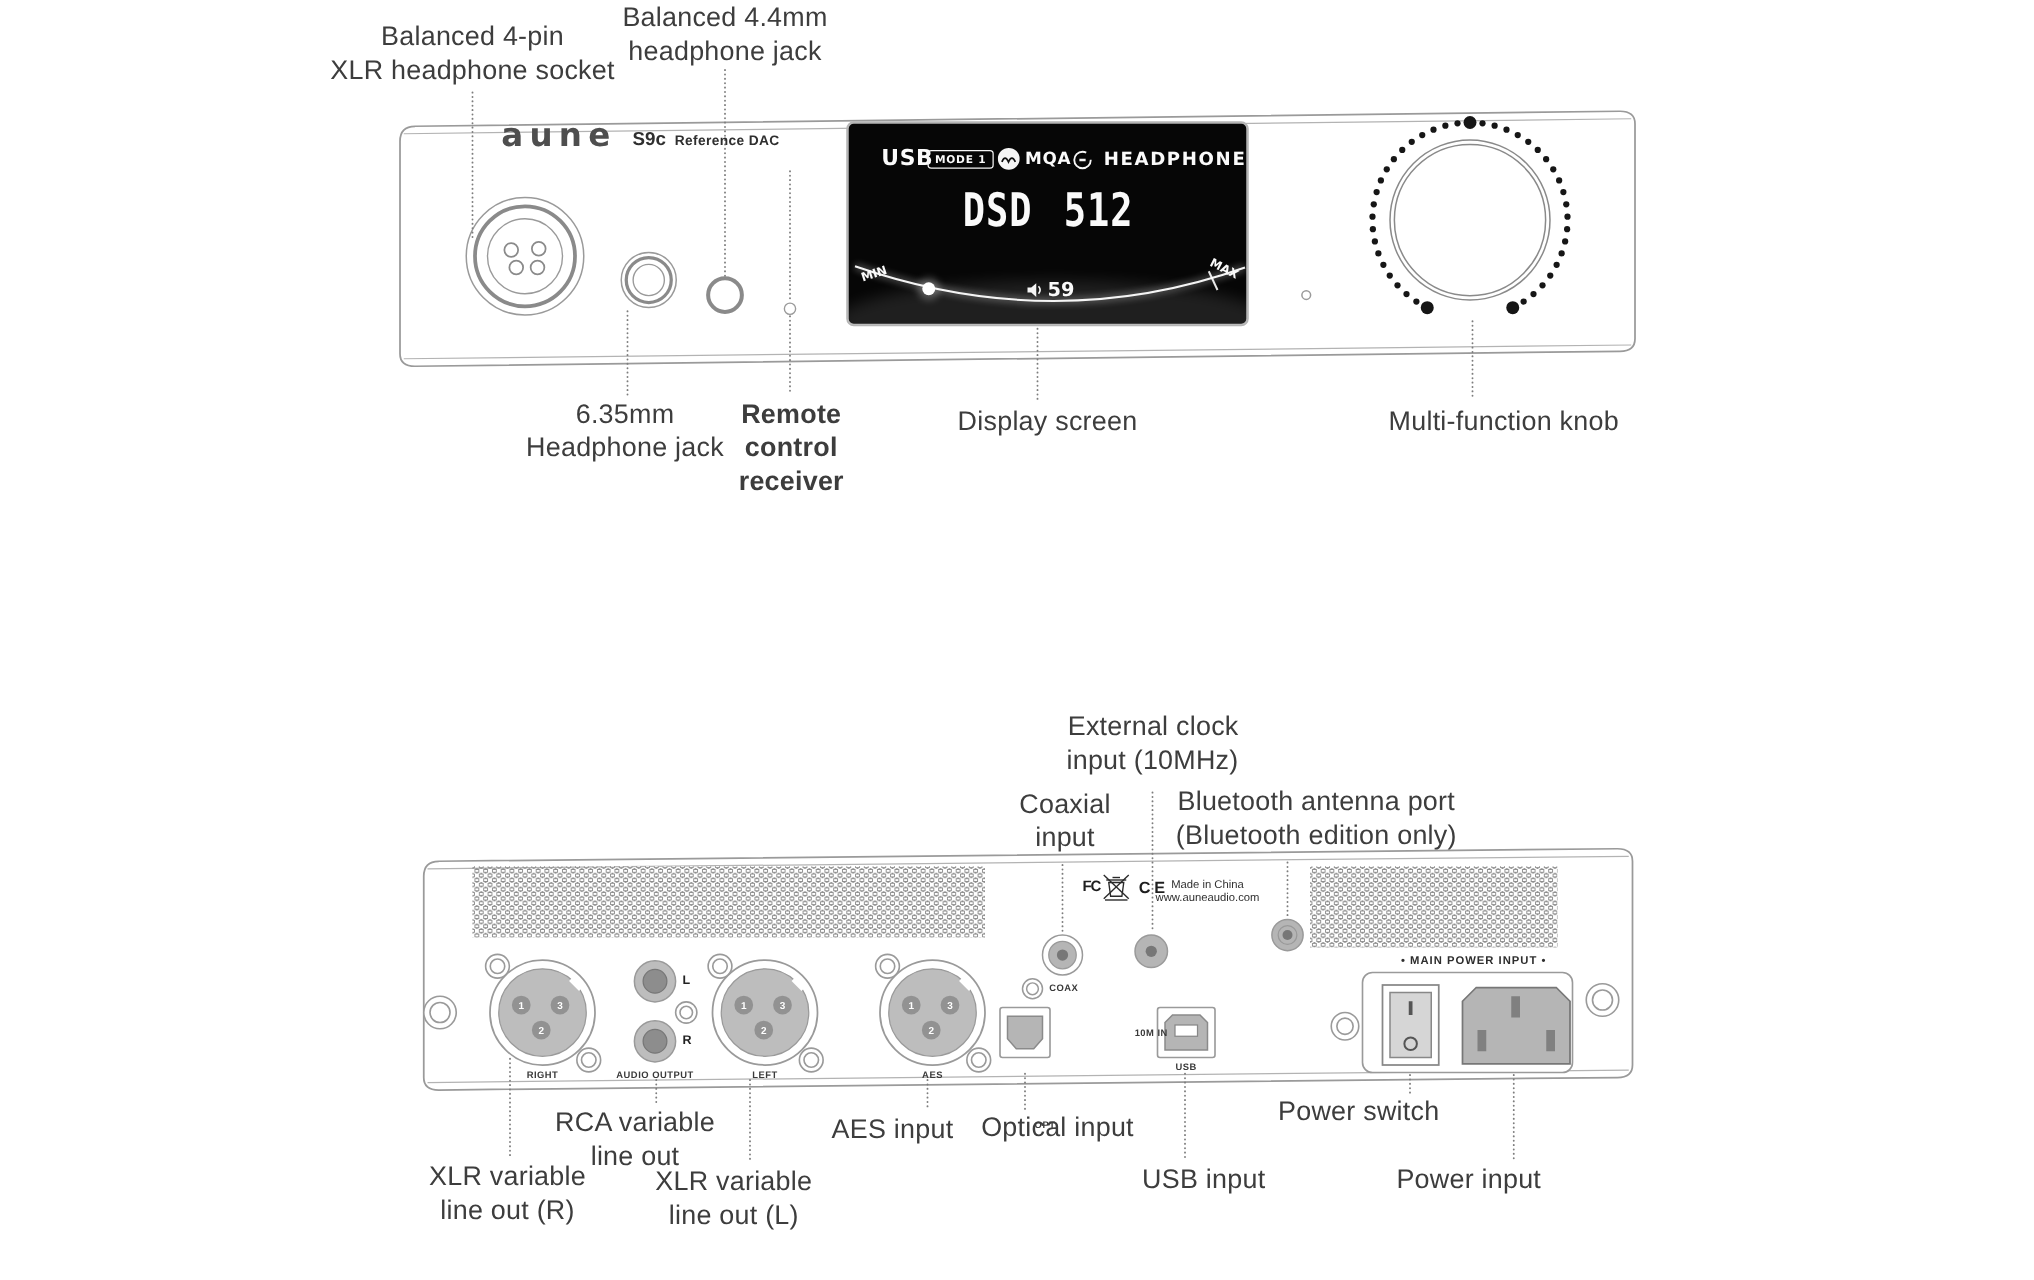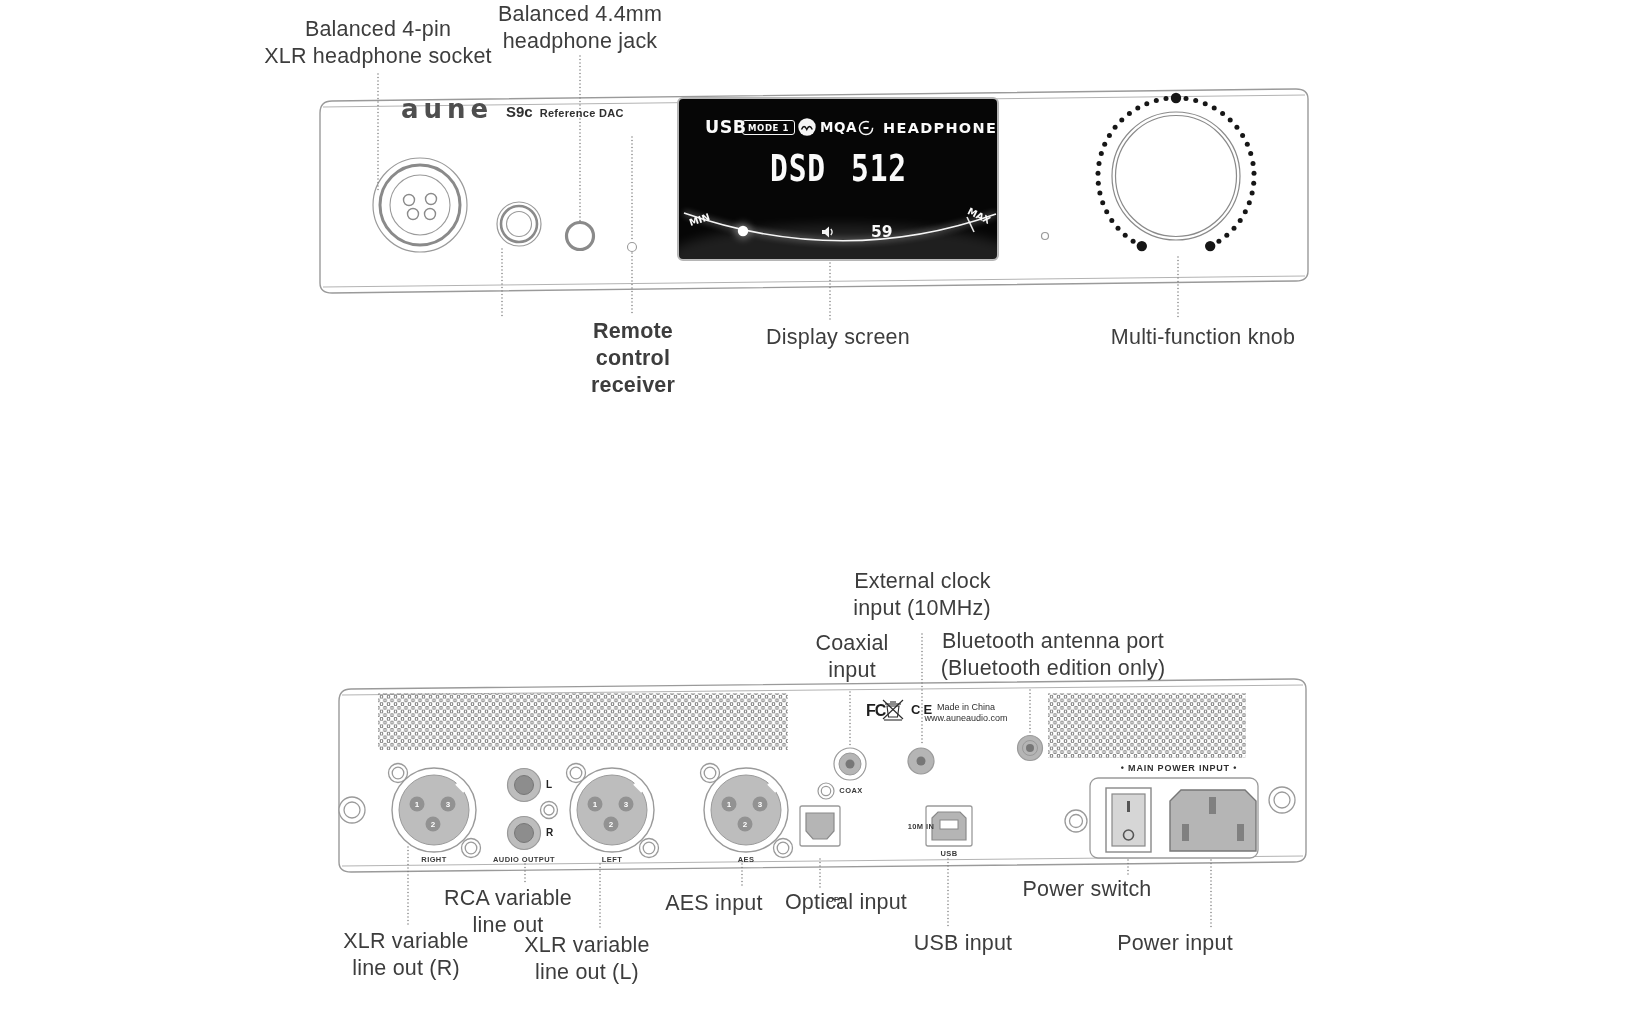--- a/index.html
+++ b/index.html
@@ -25,30 +25,30 @@
   #disp .src{position:absolute;left:27px;top:20px;font-size:17.5px;font-weight:700;letter-spacing:.5px;}
   #disp .badge{position:absolute;left:64px;top:23px;font-size:8.5px;font-weight:700;letter-spacing:.6px;
         border:1.4px solid #f5f5f5;border-radius:3px;padding:1.5px 5px 1px;}
   #disp .mqaword{position:absolute;left:142px;top:22px;font-size:13.5px;font-weight:700;letter-spacing:.5px;}
   #disp .hp{position:absolute;left:205px;top:23px;font-size:14.5px;font-weight:600;letter-spacing:1.3px;}
   #disp .fmt{position:absolute;left:0;top:50px;width:100%;text-align:center;
         font-family:"DejaVu Sans Mono",monospace;font-weight:700;font-size:37px;
         letter-spacing:1px;word-spacing:8px;transform:scaleX(.8);}
   #disp .minl{position:absolute;left:11px;top:117px;font-size:9.5px;font-weight:700;transform:rotate(-18deg);}
   #disp .maxl{position:absolute;left:289px;top:113px;font-size:9.5px;font-weight:700;transform:rotate(27deg);}
-  #disp .vol{position:absolute;left:143px;top:126px;display:flex;align-items:center;gap:33px;}
+  #disp .vol{position:absolute;left:143px;top:126px;display:flex;align-items:center;}
   #disp .vol span{font-size:15.5px;font-weight:700;margin-left:3px;}
   .plabel{position:absolute;transform:translateX(-50%);font-size:7.5px;font-weight:600;
           color:#3a3a3a;letter-spacing:.4px;white-space:nowrap;}
   .rcal{position:absolute;font-size:10px;font-weight:700;color:#222;}
   .mpower{position:absolute;transform:translateX(-50%);font-size:9px;font-weight:700;
           letter-spacing:.8px;color:#2e2e2e;white-space:nowrap;}
   .madein{position:absolute;transform:translateX(-50%);font-size:9px;line-height:10.5px;
           color:#2e2e2e;text-align:center;white-space:pre-line;}
-  .fccm{position:absolute;font-size:16px;font-weight:700;color:#1e1e1e;letter-spacing:-1px;padding-left:16px;}
+  .fccm{position:absolute;font-size:12px;font-weight:700;color:#1e1e1e;letter-spacing:-1px;padding-left:16px;}
   .cem{position:absolute;font-size:13px;font-weight:600;color:#1e1e1e;letter-spacing:3px;}
 </style>
 </head>
 <body>
 
 <div id="canvas">
 
 <svg id="art" width="1627" height="1024" viewBox="0 0 1627 1024">
   <defs>
     <filter id="blur3" x="-50%" y="-50%" width="200%" height="200%">
@@ -333,20 +333,22 @@
 <span class="plabel" style="left:746px;top:855px;">AES</span>
 <span class="plabel" style="left:851px;top:786px;">COAX</span>
 <span class="plabel" style="left:921px;top:786px;margin-top:36px;">10M IN</span>
 <span class="plabel" style="left:820px;top:895px;padding-left:32px;">OPT</span>
 <span class="plabel" style="left:949px;top:849px;">USB</span>
 
 <div class="callout" style="left:378px;top:16px;">Balanced 4-pin
 XLR headphone socket</div>
 <div class="callout" style="left:580px;top:1px;">Balanced 4.4mm
 headphone jack</div>
+<div class="callout" style="left:500px;top:318px;">6.35mm
+Headphone jack</div>
 <div class="callout bold" style="left:633px;top:318px;">Remote
 control
 receiver</div>
 <div class="callout" style="left:838px;top:324px;">Display screen</div>
 <div class="callout" style="left:1203px;top:324px;">Multi-function knob</div>
 
 <div class="callout" style="left:922px;top:568px;text-align:right;">External clock
 input (10MHz)</div>
 <div class="callout" style="left:852px;top:630px;">Coaxial
 input</div>

